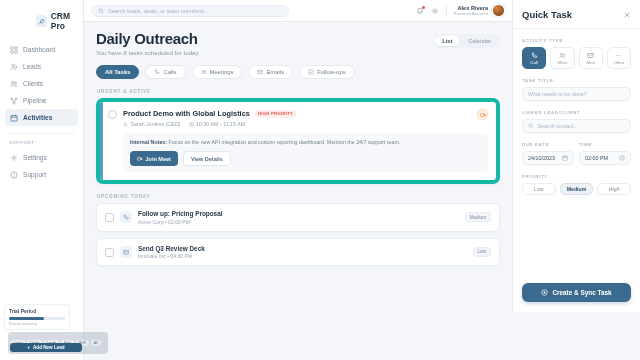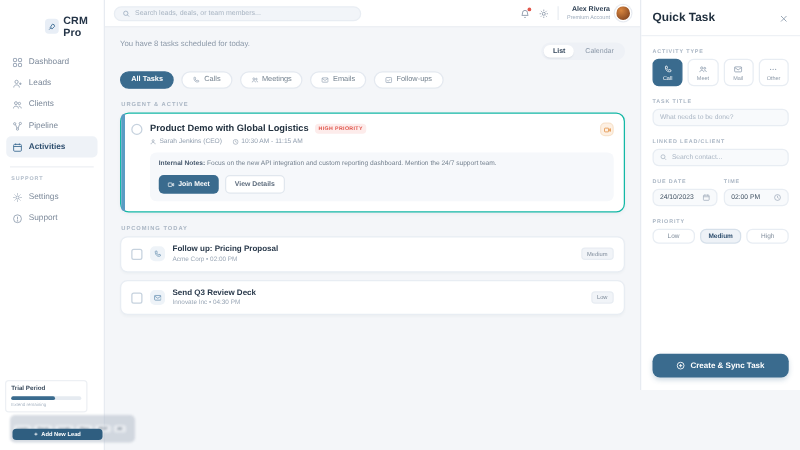--- a/index.html
+++ b/index.html
@@ -86,21 +86,21 @@
   }
   .pill .ico { font-size: 6px; color: #93a1b2; }
   .pill.active { background: #3a6b8e; border-color: #3a6b8e; color: #fff; font-weight: bold; }
 
   .sec-label {
     font-size: 4.6px; letter-spacing: .8px; color: #aab6c4; text-transform: uppercase;
     font-weight: bold; margin: 10px 0 4px 1px;
   }
 
   .card-urgent {
-    background: #fff; border: 1px solid #14b8a6; border-radius: 7px;
+    background: #fff; border: 4px solid #14b8a6; border-radius: 7px;
     box-shadow: 0 1px 3px rgba(30,50,75,.05); padding: 7px 8px 8px 8px;
     position: relative;
   }
   .card-urgent::before {
     content: ""; position: absolute; left: 0; top: 0; bottom: 0; width: 2.5px;
     background: #5b9bc4; border-radius: 7px 0 0 7px;
   }
   .cu-row { display: flex; align-items: flex-start; gap: 6px; }
   .checkbox {
     width: 9px; height: 9px; border: 1.2px solid #c6d2de; border-radius: 50%;
@@ -351,20 +351,21 @@
           </div>
           <div class="avatar"></div>
         </div>
       </div>
     </div>
 
     <div class="content">
 
       <div class="page-head">
         <div>
+          <div class="page-title">Daily Outreach</div>
           <div class="page-sub">You have 8 tasks scheduled for today.</div>
         </div>
         <div class="viewtoggle">
           <span class="sel">List</span>
           <span>Calendar</span>
         </div>
       </div>
 
       <div class="pills">
         <div class="pill active">

